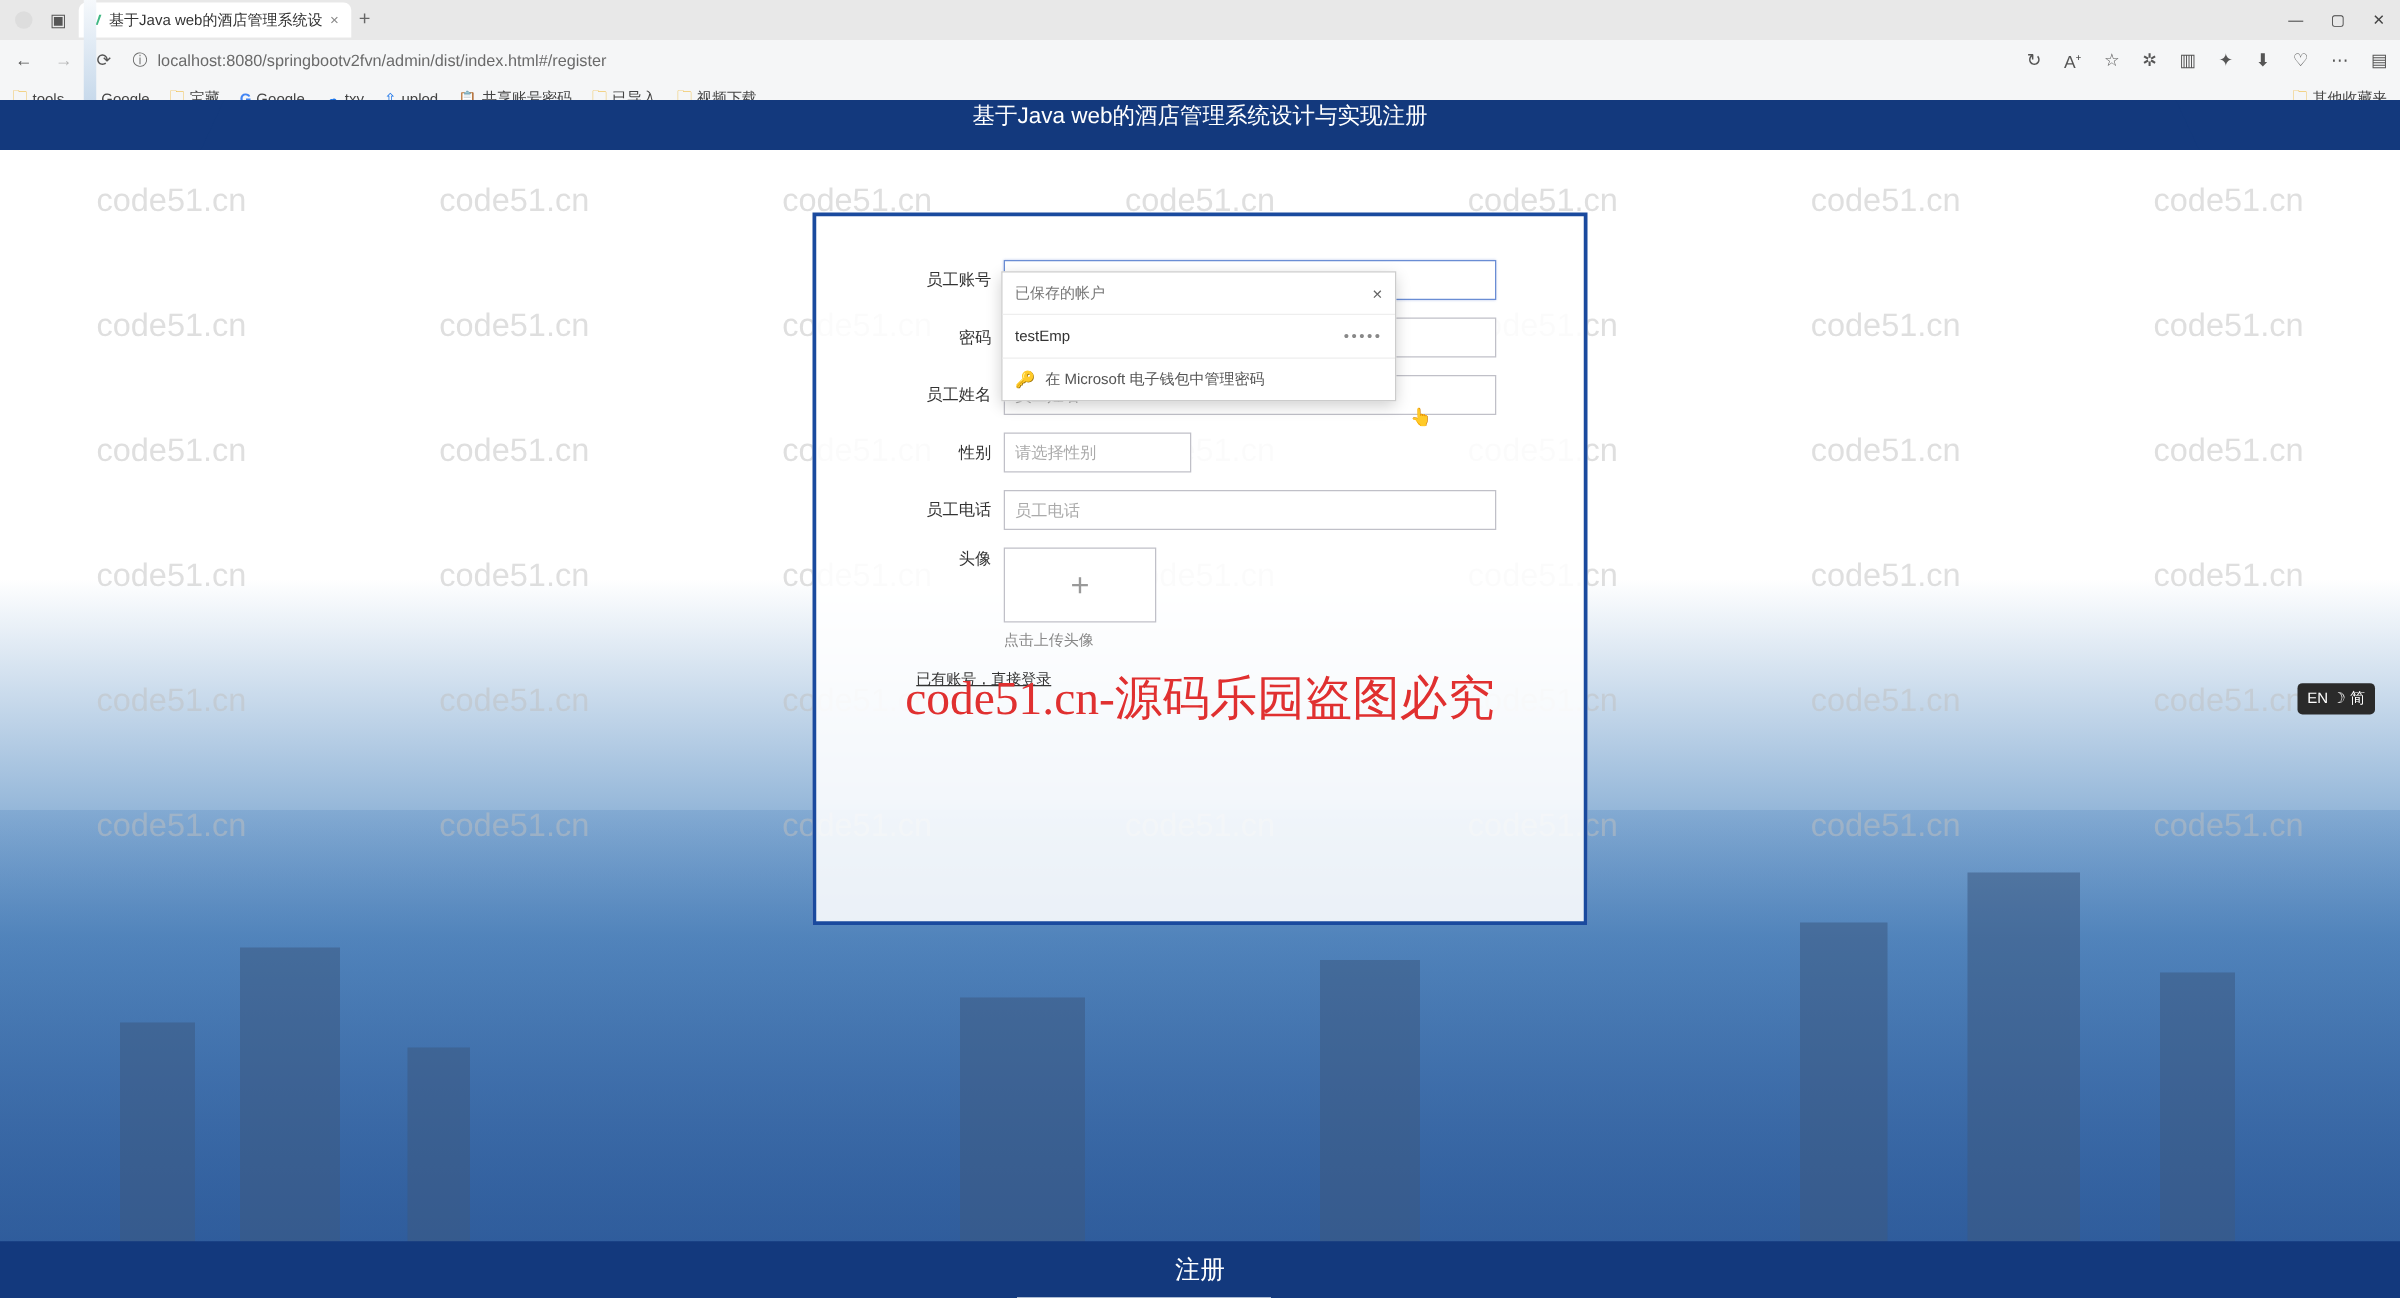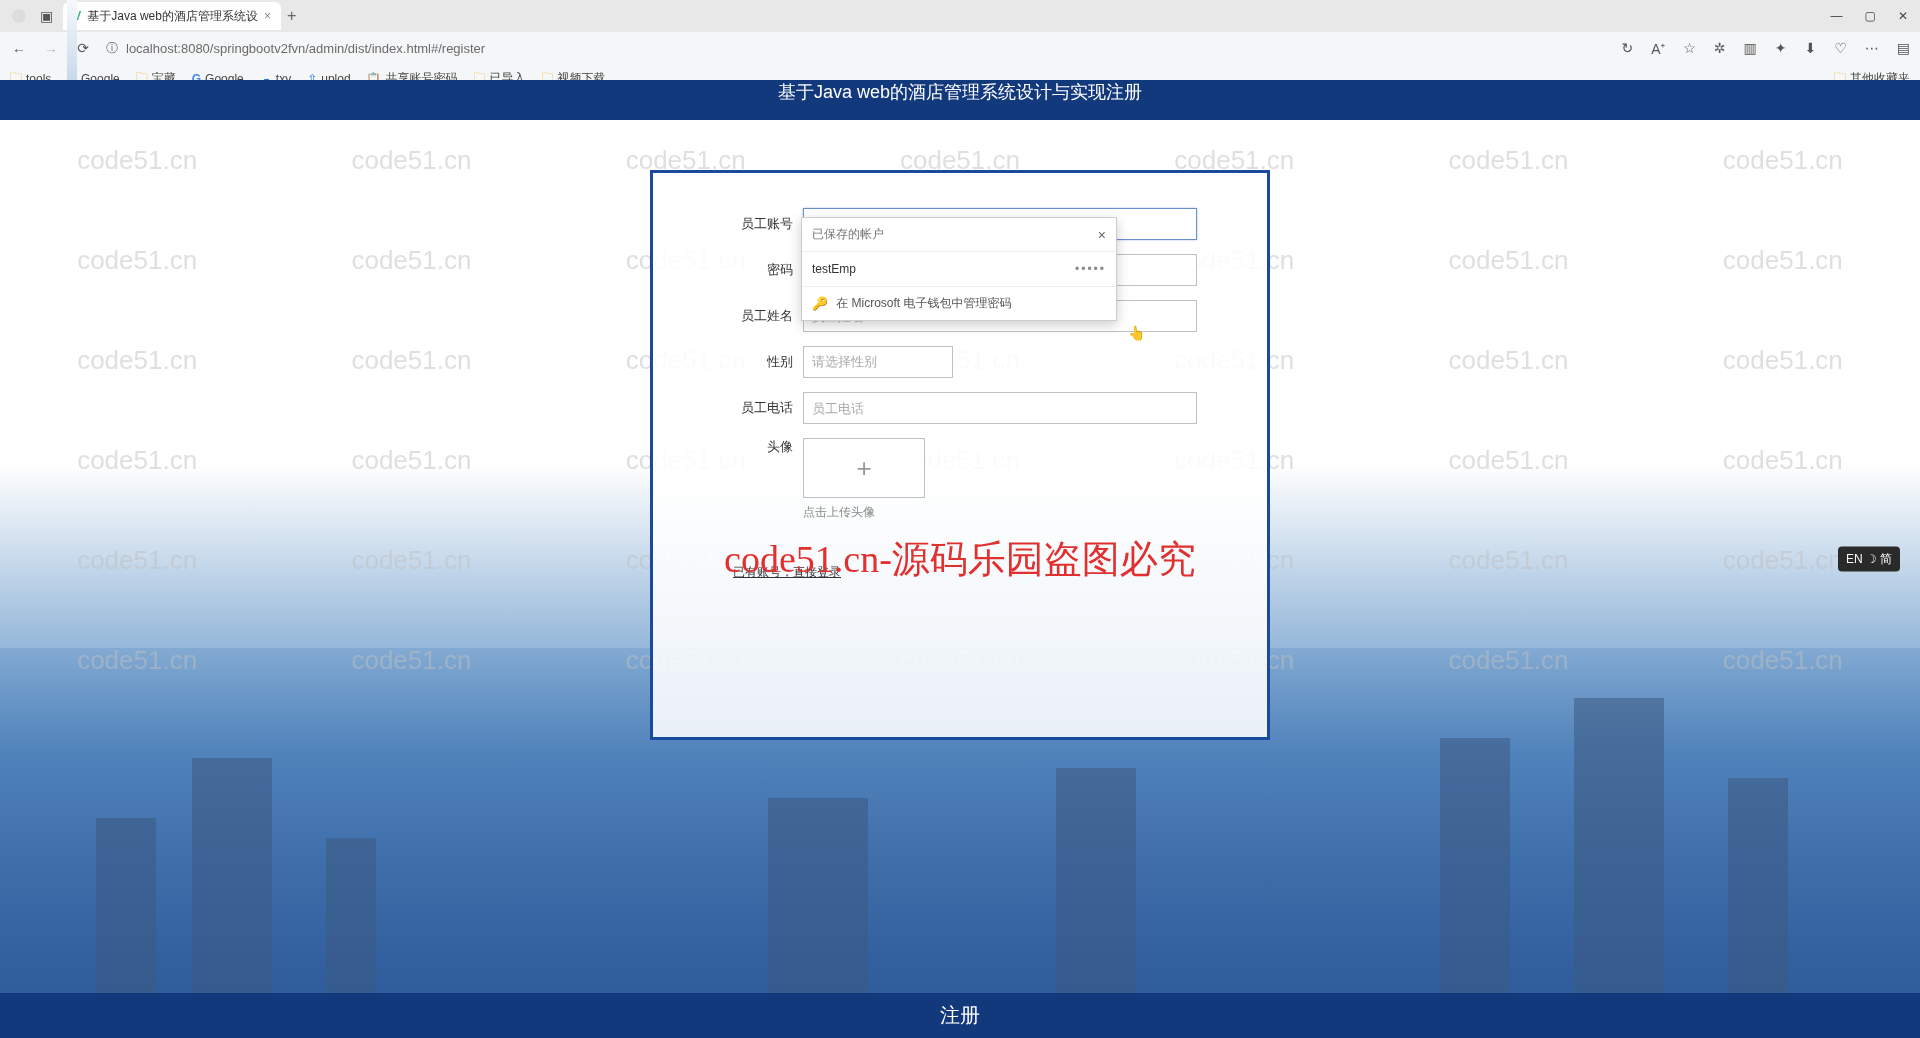--- a/index.html
+++ b/index.html
@@ -55,21 +55,21 @@
 .form-card { position: absolute; left: 50%; top: 90px; transform: translateX(-50%); width: 620px; height: 570px; background: rgba(255,255,255,0.88); border: 3px solid #1a4a9e; z-index: 10; padding: 35px 70px 20px 40px; }
 .form-row { display: flex; align-items: center; margin-bottom: 14px; }
 .form-label { width: 110px; text-align: right; font-size: 13px; color: #333; padding-right: 10px; }
 .form-input { flex: 1; height: 32px; border: 1px solid #c0c0c8; background: #fff; padding: 0 8px; font-size: 13px; color: #333; }
 .form-input.focused { border: 1px solid #6a8dd4; box-shadow: 0 0 2px rgba(60,100,200,0.4); }
 .form-input::placeholder { color: #aaa; }
 .select-input { flex: 0 0 150px; height: 32px; border: 1px solid #c0c0c8; background: #fff; padding: 0 8px; font-size: 13px; color: #aaa; display: flex; align-items: center; }
 
 .avatar-row { display: flex; align-items: flex-start; margin-bottom: 6px; }
 .avatar-box { width: 122px; height: 60px; border: 1px solid #c0c0c8; background: #fff; display: flex; align-items: center; justify-content: center; color: #999; font-size: 26px; font-weight: 200; }
-.avatar-hint { font-size: 12px; color: #888; margin-left: 110px; margin-top: 6px; margin-bottom: 41px; }
+.avatar-hint { font-size: 12px; color: #888; margin-left: 110px; margin-top: 6px; margin-bottom: 13px; }
 
 .login-link { font-size: 12px; color: #333; text-decoration: underline; margin-left: 40px; }
 
 .register-btn { position: absolute; bottom: 0; left: 0; right: 0; height: 45px; background: #13397d; color: #fff; display: flex; align-items: center; justify-content: center; font-size: 20px; z-index: 20; }
 
 
 .autocomplete { position: absolute; left: 587px; top: 160px; width: 316px; background: #fff; border: 1px solid #ccc; box-shadow: 0 4px 12px rgba(0,0,0,0.2); z-index: 60; font-size: 12px; }
 .ac-header { padding: 8px 10px; color: #777; display: flex; justify-content: space-between; align-items: center; border-bottom: 1px solid #eee; }
 .ac-close { font-size: 14px; color: #666; cursor: pointer; }
 .ac-item { padding: 10px 10px; display: flex; justify-content: space-between; align-items: center; color: #333; }

